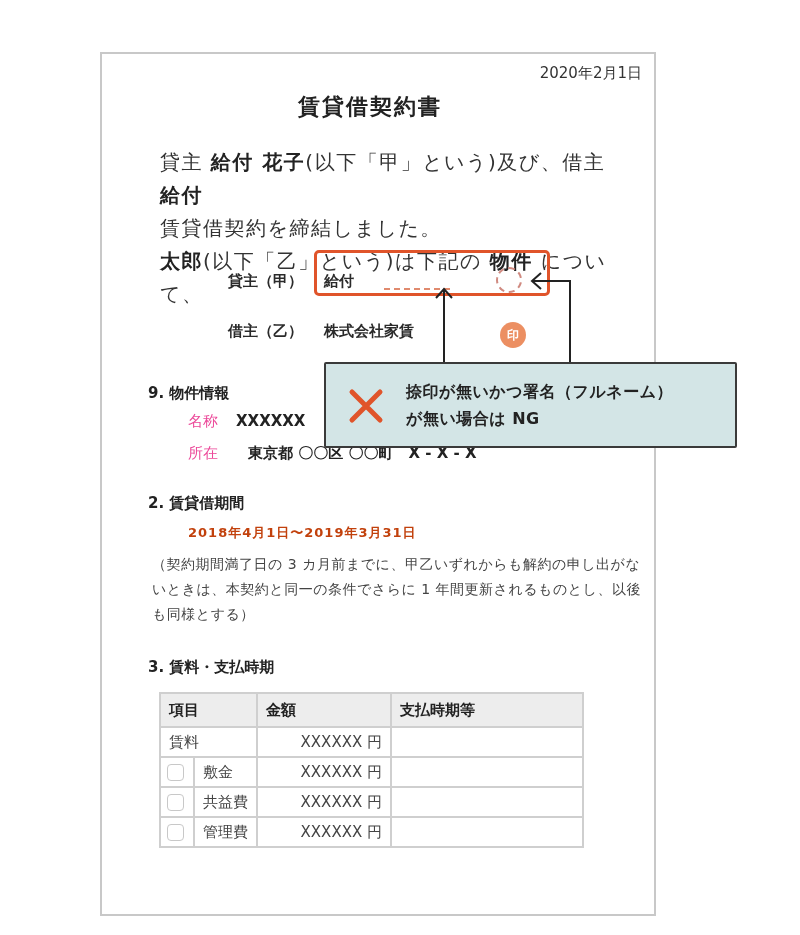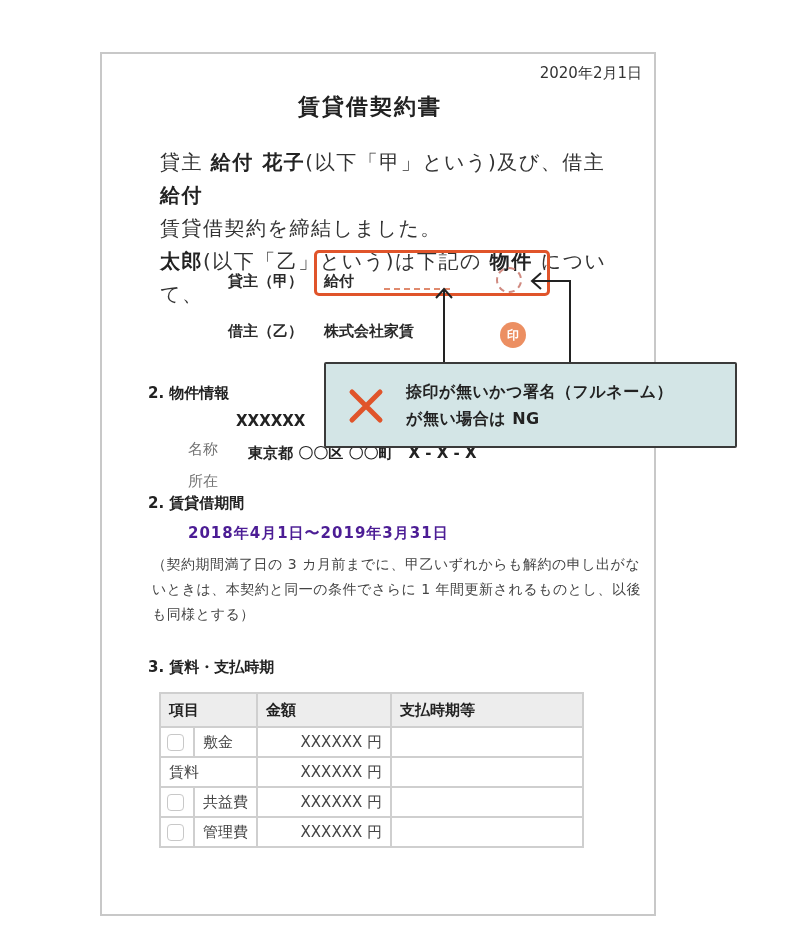--- a/index.html
+++ b/index.html
@@ -17,24 +17,24 @@
   .hl-box { position: absolute; left: 212px; top: 196px; width: 236px; height: 46px;
             border: 3px solid #e0542a; border-radius: 5px; box-sizing: border-box; }
   .dash-line { position: absolute; left: 282px; top: 234px; width: 66px; height: 0;
                border-top: 2px dashed #e08a6e; }
   .seal-empty { position: absolute; left: 394px; top: 213px; width: 26px; height: 26px;
                 border: 2px dashed #d08a80; border-radius: 50%; box-sizing: border-box; }
   .seal-filled { position: absolute; left: 398px; top: 268px; width: 26px; height: 26px;
                  background: #ec8f62; border-radius: 50%; color: #fff; font-size: 12px;
                  font-weight: bold; text-align: center; line-height: 26px; }
   .section-h { position: absolute; left: 46px; font-size: 15px; font-weight: bold; color: #222; }
-  .row-label { position: absolute; font-size: 15px; color: #737373; margin-top: 28px; }
+  .row-label { position: absolute; font-size: 15px; color: #ec4899; }
   .row-val { position: absolute; font-size: 15px; font-weight: bold; color: #222; }
-  .period { position: absolute; left: 86px; top: 470px; font-size: 15px; font-weight: bold;
-            letter-spacing: 1px; color: #4c1d95; }
+  .period { position: absolute; left: 86px; top: 470px; font-size: 13px; font-weight: bold;
+            letter-spacing: 1px; color: #c2410c; }
   .note { position: absolute; left: 50px; top: 498px; width: 490px; font-size: 14px;
           line-height: 25px; color: #444; letter-spacing: 0.5px; }
   table.fees { position: absolute; left: 57px; top: 638px; border-collapse: collapse;
                font-size: 15px; }
   table.fees td, table.fees th { border: 2px solid #cfcfcf; height: 30px; padding: 0 8px;
                                  box-sizing: border-box; }
   table.fees th { background: #ededed; text-align: left; font-weight: bold; color: #222; height: 34px; }
   table.fees td { color: #444; }
   .amt { text-align: right; }
   .chk { display: inline-block; width: 15px; height: 15px; border: 1.5px solid #c8c8c8;
@@ -67,47 +67,47 @@
   <div class="party" style="left:126px; top:218px;">貸主（甲）</div>
   <div class="party" style="left:222px; top:218px;">給付</div>
   <div class="dash-line"></div>
   <div class="seal-empty"></div>
   <div class="hl-box"></div>
 
   <div class="party" style="left:126px; top:268px;">借主（乙）</div>
   <div class="party" style="left:222px; top:268px;">株式会社家賃</div>
   <div class="seal-filled">印</div>
 
-  <div class="section-h" style="top:330px;">2.  物件情報</div>
+  <div class="section-h" style="top:330px;">9.  物件情報</div>
   <div class="row-label" style="left:86px; top:358px;">名称</div>
   <div class="row-val" style="left:134px; top:358px;">XXXXXX</div>
   <div class="row-label" style="left:86px; top:390px;">所在</div>
   <div class="row-val" style="left:146px; top:390px;">東京都 〇〇区 〇〇町　X - X - X</div>
 
   <div class="section-h" style="top:440px;">2.  賃貸借期間</div>
   <div class="period">2018年4月1日〜2019年3月31日</div>
   <div class="note">（契約期間満了日の 3 カ月前までに、甲乙いずれからも解約の申し出がないときは、本契約と同一の条件でさらに 1 年間更新されるものとし、以後も同様とする）</div>
 
   <div class="section-h" style="top:604px;">3.  賃料・支払時期</div>
 
   <table class="fees">
     <tbody>
         <tr>
       <th colspan="2" style="width:93px;">項目</th>
       <th style="width:134px;">金額</th>
       <th style="width:192px;">支払時期等</th>
     </tr>
     <tr>
-      <td style="width:34px; padding:0 6px;"><span class="chk"></span></td>
-      <td>敷金</td>
+      <td colspan="2">賃料</td>
       <td class="amt">XXXXXX 円</td>
       <td></td>
     </tr>
     <tr>
-      <td colspan="2">賃料</td>
+      <td style="width:34px; padding:0 6px;"><span class="chk"></span></td>
+      <td>敷金</td>
       <td class="amt">XXXXXX 円</td>
       <td></td>
     </tr>
     <tr>
       <td style="padding:0 6px;"><span class="chk"></span></td>
       <td>共益費</td>
       <td class="amt">XXXXXX 円</td>
       <td></td>
     </tr>
     <tr>

